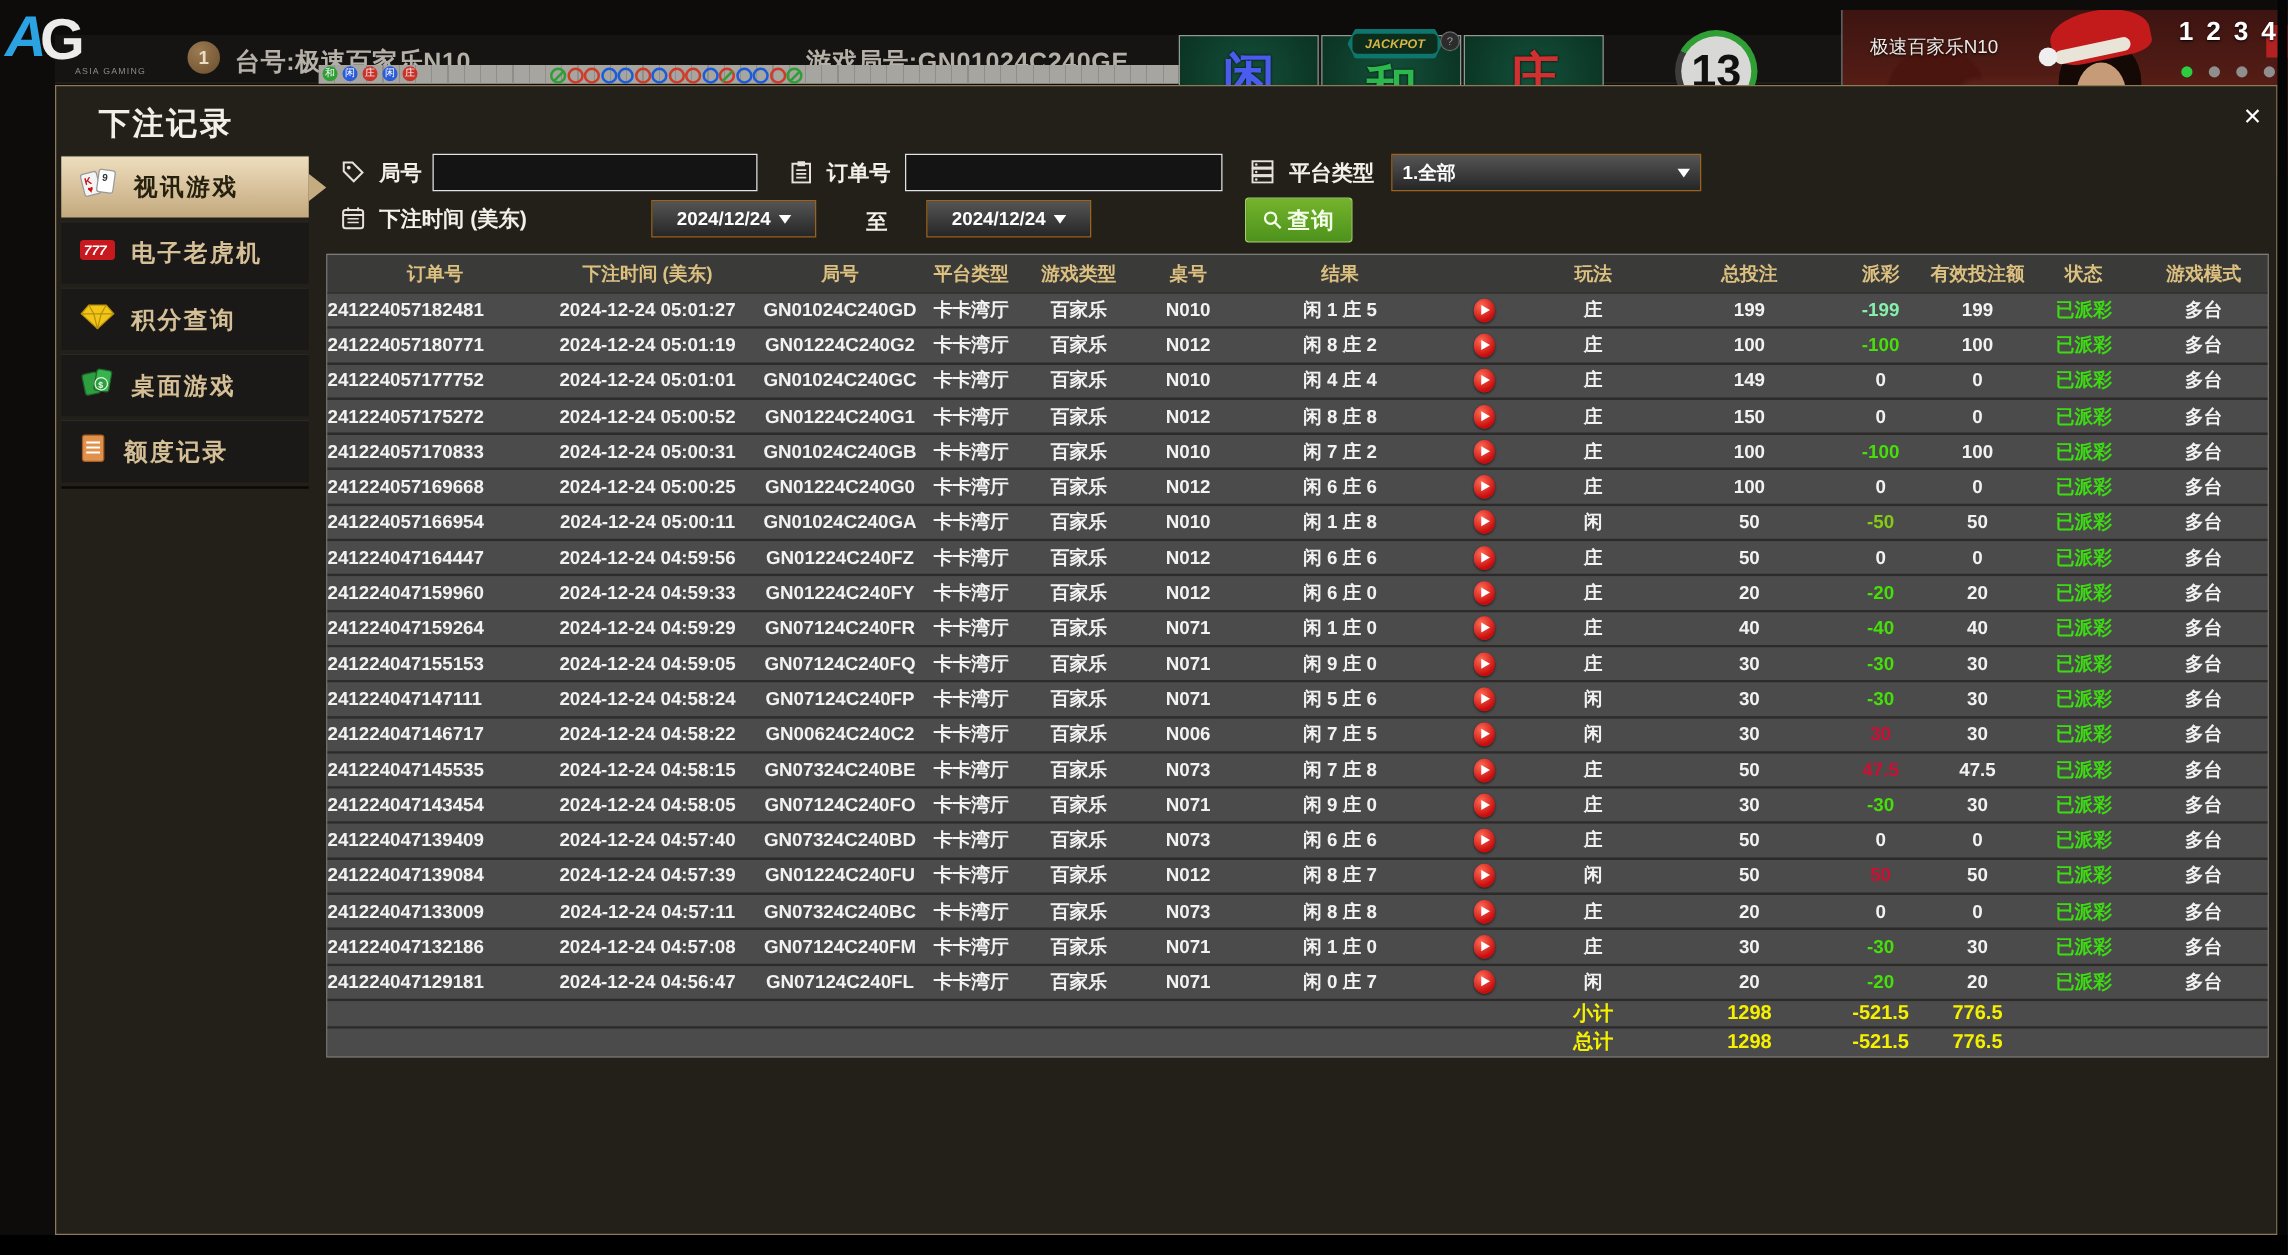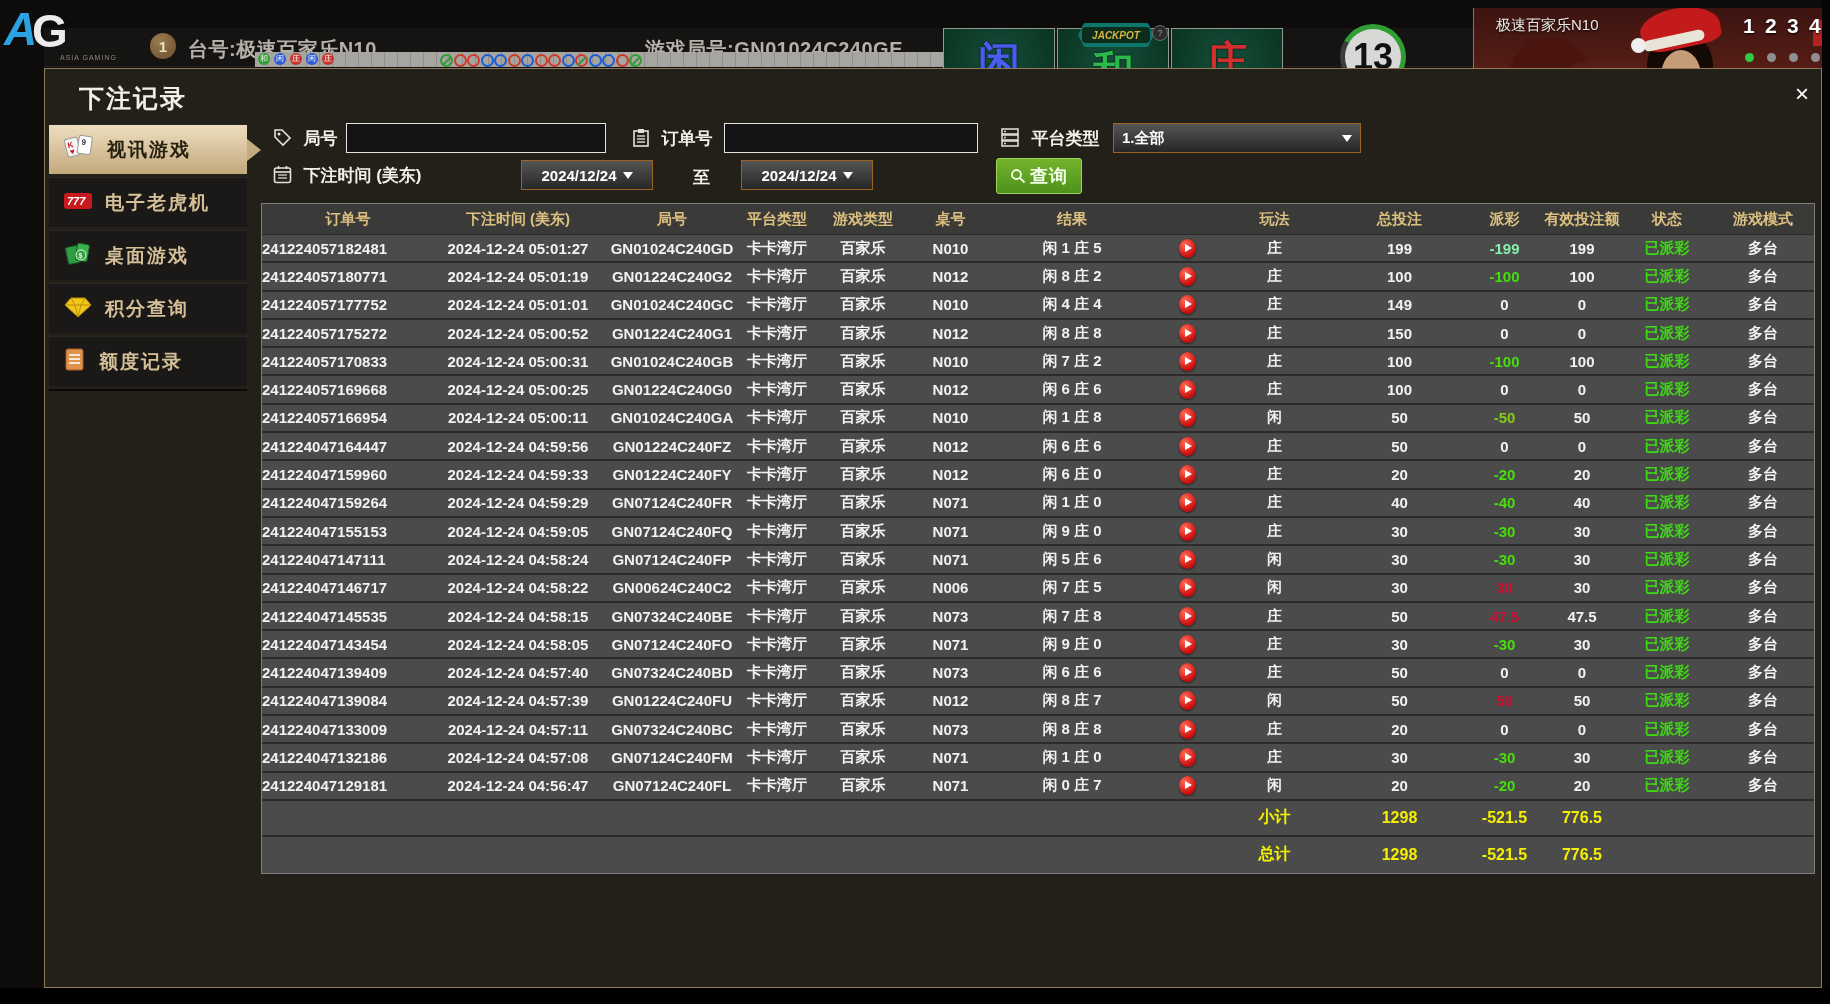--- a/index.html
+++ b/index.html
@@ -42,21 +42,21 @@
   
   #video{left:1473px;top:8px;width:357px;height:132px;z-index:2;overflow:hidden;
      background:linear-gradient(180deg,#3d1411 0%,#5a1f16 55%,#2e0d0a 100%);border-left:1px solid #7a7a7a;}
   #video .chair{position:absolute;left:35px;top:30px;width:80px;height:80px;border-radius:50%;background:#4a140f;filter:blur(1px);}
   #video .chair2{position:absolute;left:95px;top:55px;width:110px;height:60px;border-radius:10px;background:#57201a;filter:blur(2px);}
   #video .hair{position:absolute;left:173px;top:24px;width:66px;height:74px;border-radius:45%;background:#150905;}
   #video .face{position:absolute;left:187px;top:42px;width:40px;height:52px;border-radius:50% 50% 46% 46%;background:#c69b78;}
   #video .hat{position:absolute;left:166px;top:0px;width:80px;height:40px;border-radius:60% 75% 30% 40%;background:#c31b1b;transform:rotate(-12deg);}
   #video .brim{position:absolute;left:169px;top:27px;width:62px;height:11px;border-radius:6px;background:#e9e4d8;transform:rotate(-12deg);}
   #video .pom{position:absolute;left:157px;top:30px;width:15px;height:15px;border-radius:50%;background:#efefef;}
-  #video-title{position:absolute;left:22px;top:8px;font-size:15px;color:#eceae6;text-shadow:0 1px 2px #000;}
+  #video-title{position:absolute;left:22px;top:20px;font-size:15px;color:#eceae6;text-shadow:0 1px 2px #000;}
   .cam-num{position:absolute;top:6px;font-size:21px;font-weight:bold;color:#fff;text-shadow:0 1px 2px #000;}
   .cam-dot{position:absolute;top:45px;width:9px;height:9px;border-radius:50%;}
   #video .redblock{position:absolute;right:0px;top:12px;width:18px;height:26px;background:#b22222;}
   
   #leftcol{left:0;top:66px;width:44px;bottom:0;background:#161412;overflow:hidden;z-index:1;}
   .lc{position:absolute;left:0;width:44px;white-space:nowrap;overflow:hidden;}
   .lc-sep{position:absolute;left:0;width:44px;height:1px;background:#26231f;}
   #avatar{left:4px;top:4px;width:40px;height:70px;background:linear-gradient(150deg,#cfcfcf 0%,#9a9a9a 40%,#6e6e6e 100%);
       border:1px solid #4a4a4a;box-sizing:border-box;}
   #avatar .head{position:absolute;left:10px;top:10px;width:18px;height:22px;border-radius:50%;background:#e3cdb6;}
@@ -93,21 +93,21 @@
   .grid{display:grid;grid-template-columns:172px 168px 140px 70px 102px 73px 170px 60px 115px 135px 75px 80px 90px 102px;}
   #thead{height:30px;background:#3a3a38;border-bottom:1px solid #2a2a28;}
   #thead .hc{display:flex;align-items:center;justify-content:center;font-size:15px;font-weight:bold;color:#dcc080;}
   .trow{height:28.3px;background:#4b4b4b;border-bottom:2px solid #2c2b29;box-sizing:border-box;}
   .trow .c{display:flex;align-items:center;justify-content:center;font-size:15px;font-weight:600;color:#f2f2f2;overflow:hidden;white-space:nowrap;}
   .trow .c.left{justify-content:flex-start;}
   .play{width:17px;height:19px;border-radius:50%;background:radial-gradient(circle at 35% 30%,#ff6a55,#c90d0d 70%);
       position:relative;cursor:pointer;box-shadow:0 1px 2px rgba(0,0,0,.6);}
   .play:after{content:"";position:absolute;left:6px;top:5px;border-left:7px solid #fff;
       border-top:4.5px solid transparent;border-bottom:4.5px solid transparent;}
-  .foot{height:36px;background:#4b4b4b;border-bottom:2px solid #2c2b29;box-sizing:border-box;}
+  .foot{height:22px;background:#4b4b4b;border-bottom:2px solid #2c2b29;box-sizing:border-box;}
   .foot .c{display:flex;align-items:center;justify-content:center;font-size:16px;font-weight:bold;}
   #bottombar{left:0;right:0;top:988px;height:16px;background:#000;z-index:8;}
   #rightedge{left:1822px;top:0;width:8px;bottom:0;background:#050505;z-index:6;}
 </style>
 </head>
 <body>
 
 <div id="stage">
 
   <div id="topbar" class="abs"></div>
@@ -204,39 +204,39 @@
           <span class="mi-label">视讯游戏</span>
         </div>
         <div class="menu-item">
           <span><svg width="30" height="24" viewBox="0 0 30 24">
               <rect x="1" y="4" width="28" height="16" rx="3" fill="#c8191f"></rect>
               <text x="4" y="16" font-size="11" font-weight="bold" font-style="italic" fill="#fff">777</text>
             </svg></span>
           <span class="mi-label">电子老虎机</span>
         </div>
         <div class="menu-item">
+          <span><svg width="30" height="24" viewBox="0 0 30 24">
+              <polygon points="8,3 22,3 28,10 15,22 2,10" fill="#f2c618" stroke="#b8900a"></polygon>
+              <polyline points="2,10 28,10" stroke="#b8900a" fill="none"></polyline>
+              <polyline points="8,3 12,10 15,22 18,10 22,3" stroke="#b8900a" fill="none"></polyline>
+            </svg></span>
+          <span class="mi-label">积分查询</span>
+        </div>
+        <div class="menu-item">
           <span><svg width="30" height="26" viewBox="0 0 30 26">
               <g transform="rotate(-12 12 14)">
                 <rect x="4" y="5" width="12" height="17" rx="2" fill="#2e9e40" stroke="#1c6428"></rect>
               </g>
               <g transform="rotate(10 20 13)">
                 <rect x="13" y="3" width="12" height="17" rx="2" fill="#37b44b" stroke="#1c6428"></rect>
               </g>
               <circle cx="18" cy="14" r="5" fill="#2e9e40" stroke="#e8f8e8"></circle>
               <text x="15.5" y="17" font-size="7" font-weight="bold" fill="#eafaea">$</text>
             </svg></span>
           <span class="mi-label">桌面游戏</span>
-        </div>
-        <div class="menu-item">
-          <span><svg width="30" height="24" viewBox="0 0 30 24">
-              <polygon points="8,3 22,3 28,10 15,22 2,10" fill="#f2c618" stroke="#b8900a"></polygon>
-              <polyline points="2,10 28,10" stroke="#b8900a" fill="none"></polyline>
-              <polyline points="8,3 12,10 15,22 18,10 22,3" stroke="#b8900a" fill="none"></polyline>
-            </svg></span>
-          <span class="mi-label">积分查询</span>
         </div>
         <div class="menu-item">
           <span><svg width="24" height="26" viewBox="0 0 24 26">
               <rect x="3" y="2" width="17" height="21" rx="2" fill="#e0914c" stroke="#a55f24"></rect>
               <line x1="6" y1="8" x2="17" y2="8" stroke="#fff" stroke-width="1.6"></line>
               <line x1="6" y1="12" x2="17" y2="12" stroke="#fff" stroke-width="1.6"></line>
               <line x1="6" y1="16" x2="17" y2="16" stroke="#fff" stroke-width="1.6"></line>
             </svg></span>
           <span class="mi-label">额度记录</span>
         </div>

